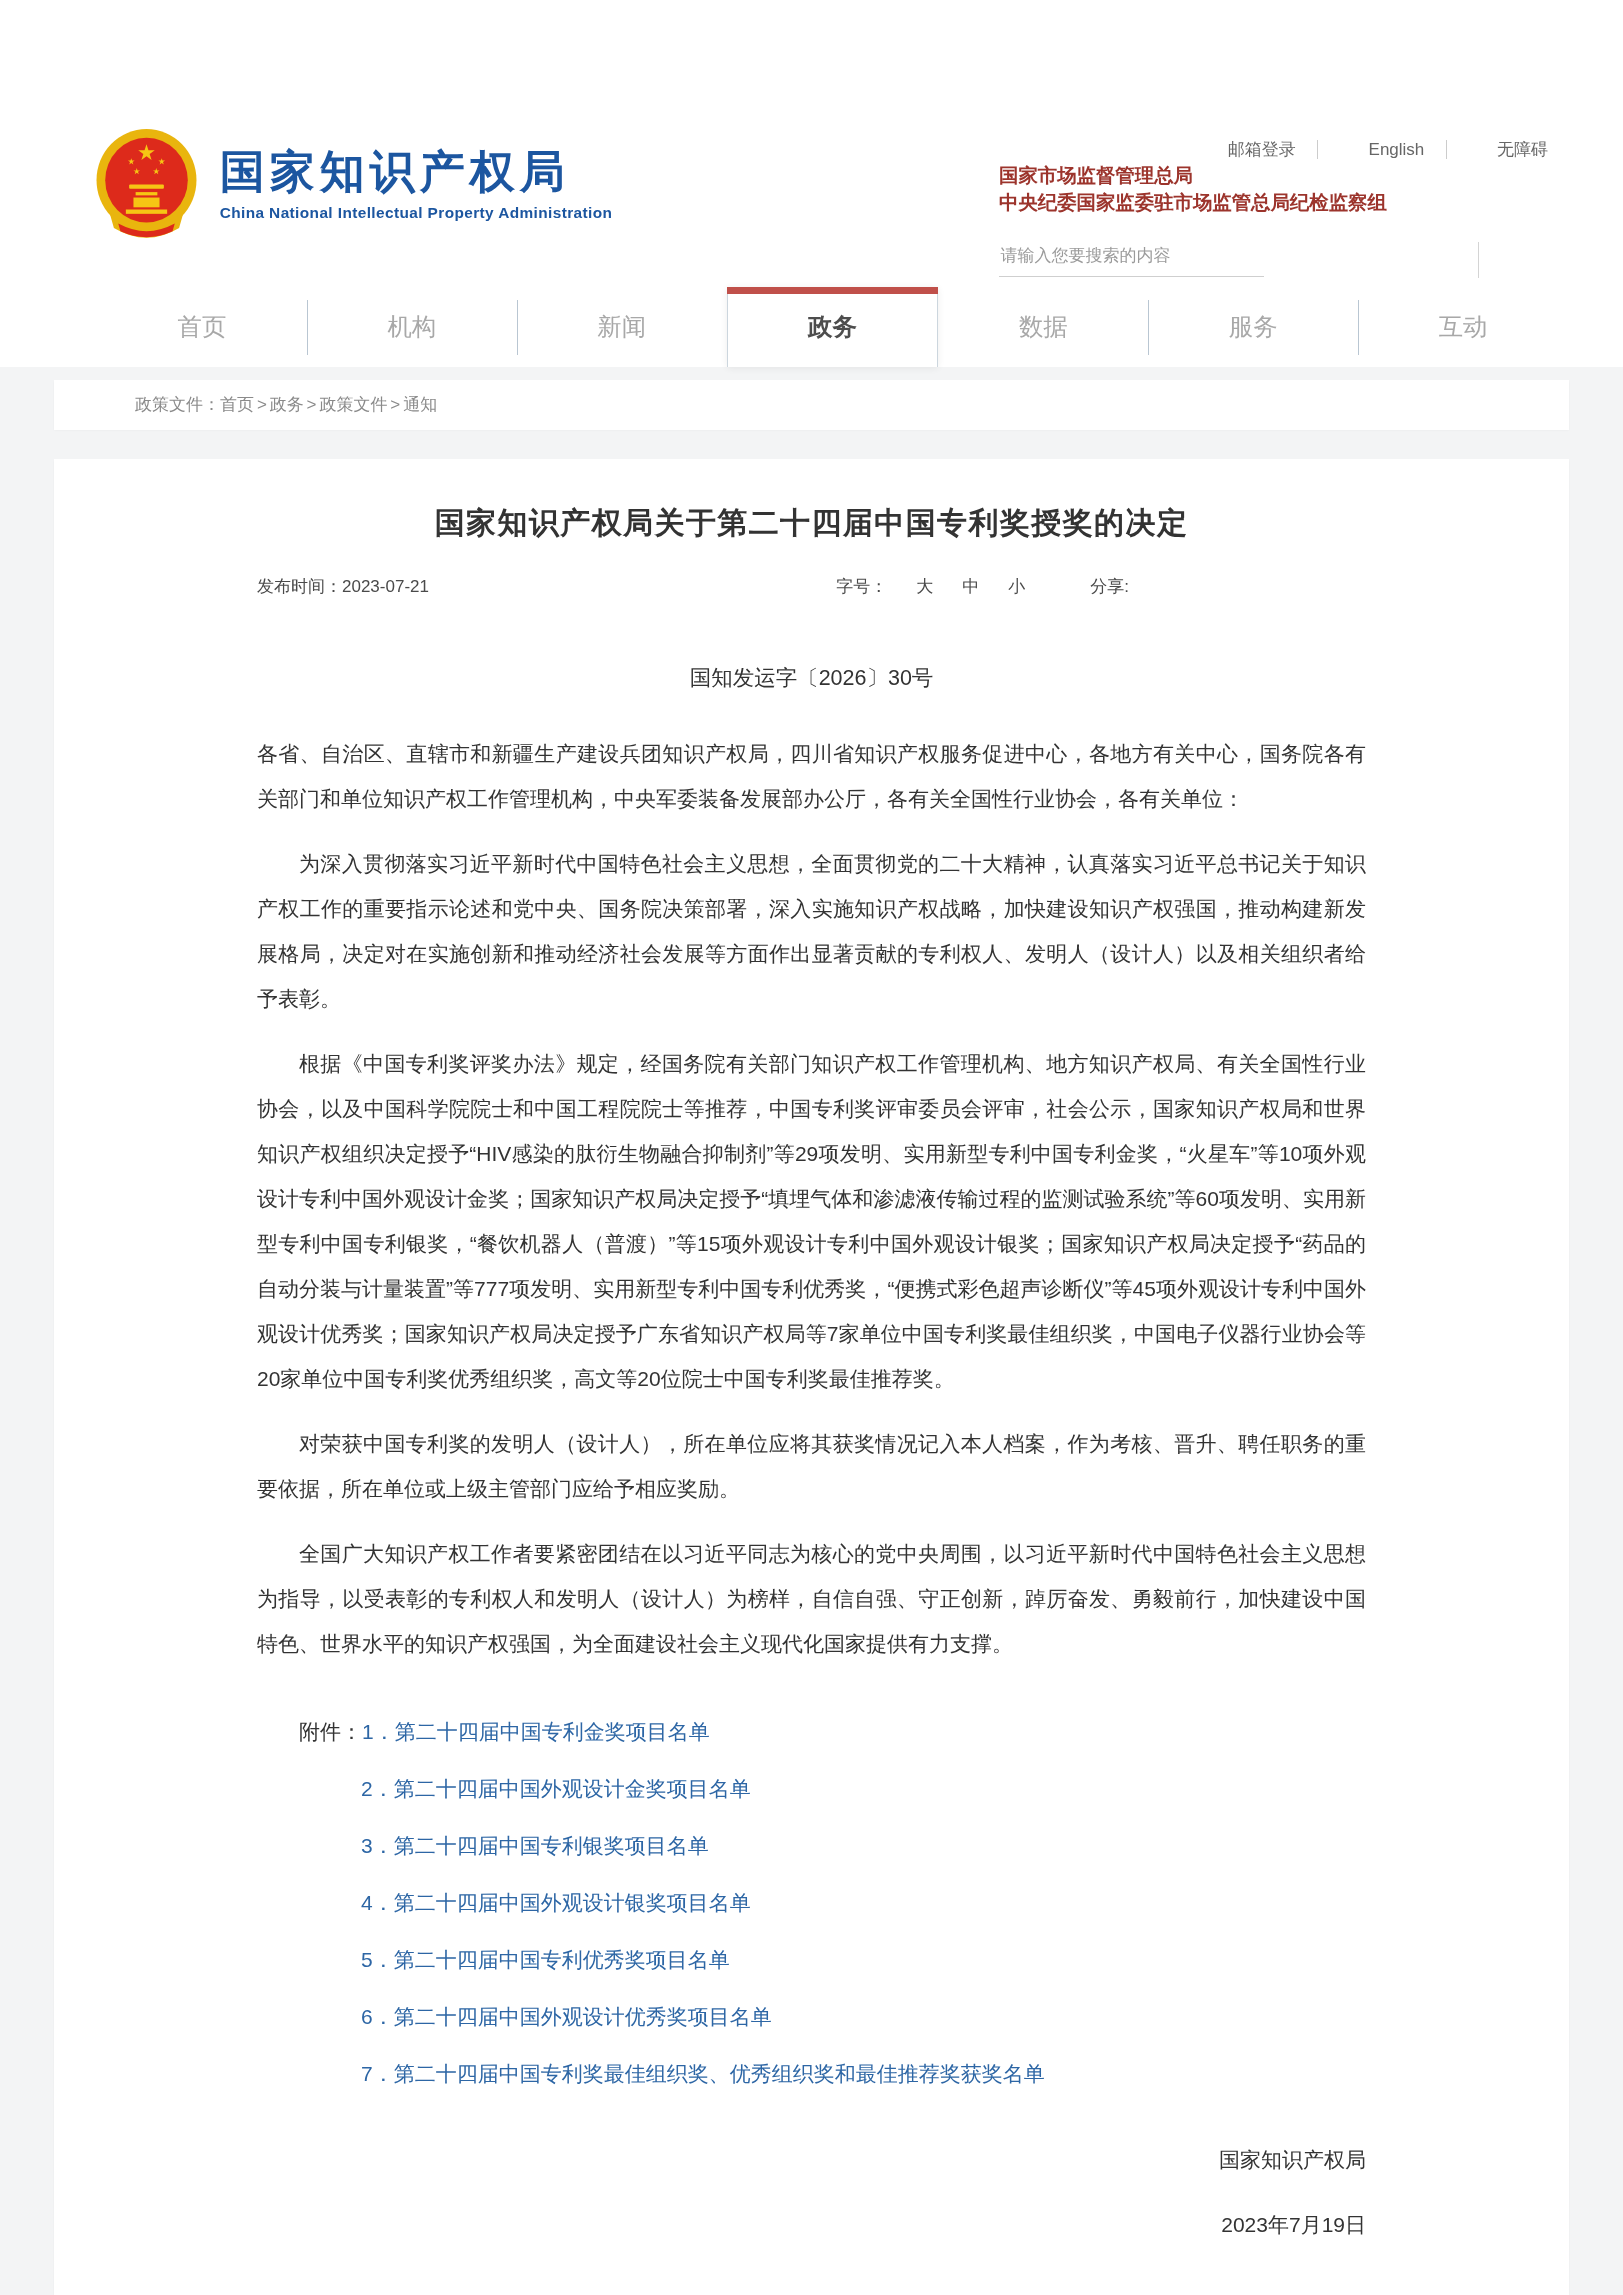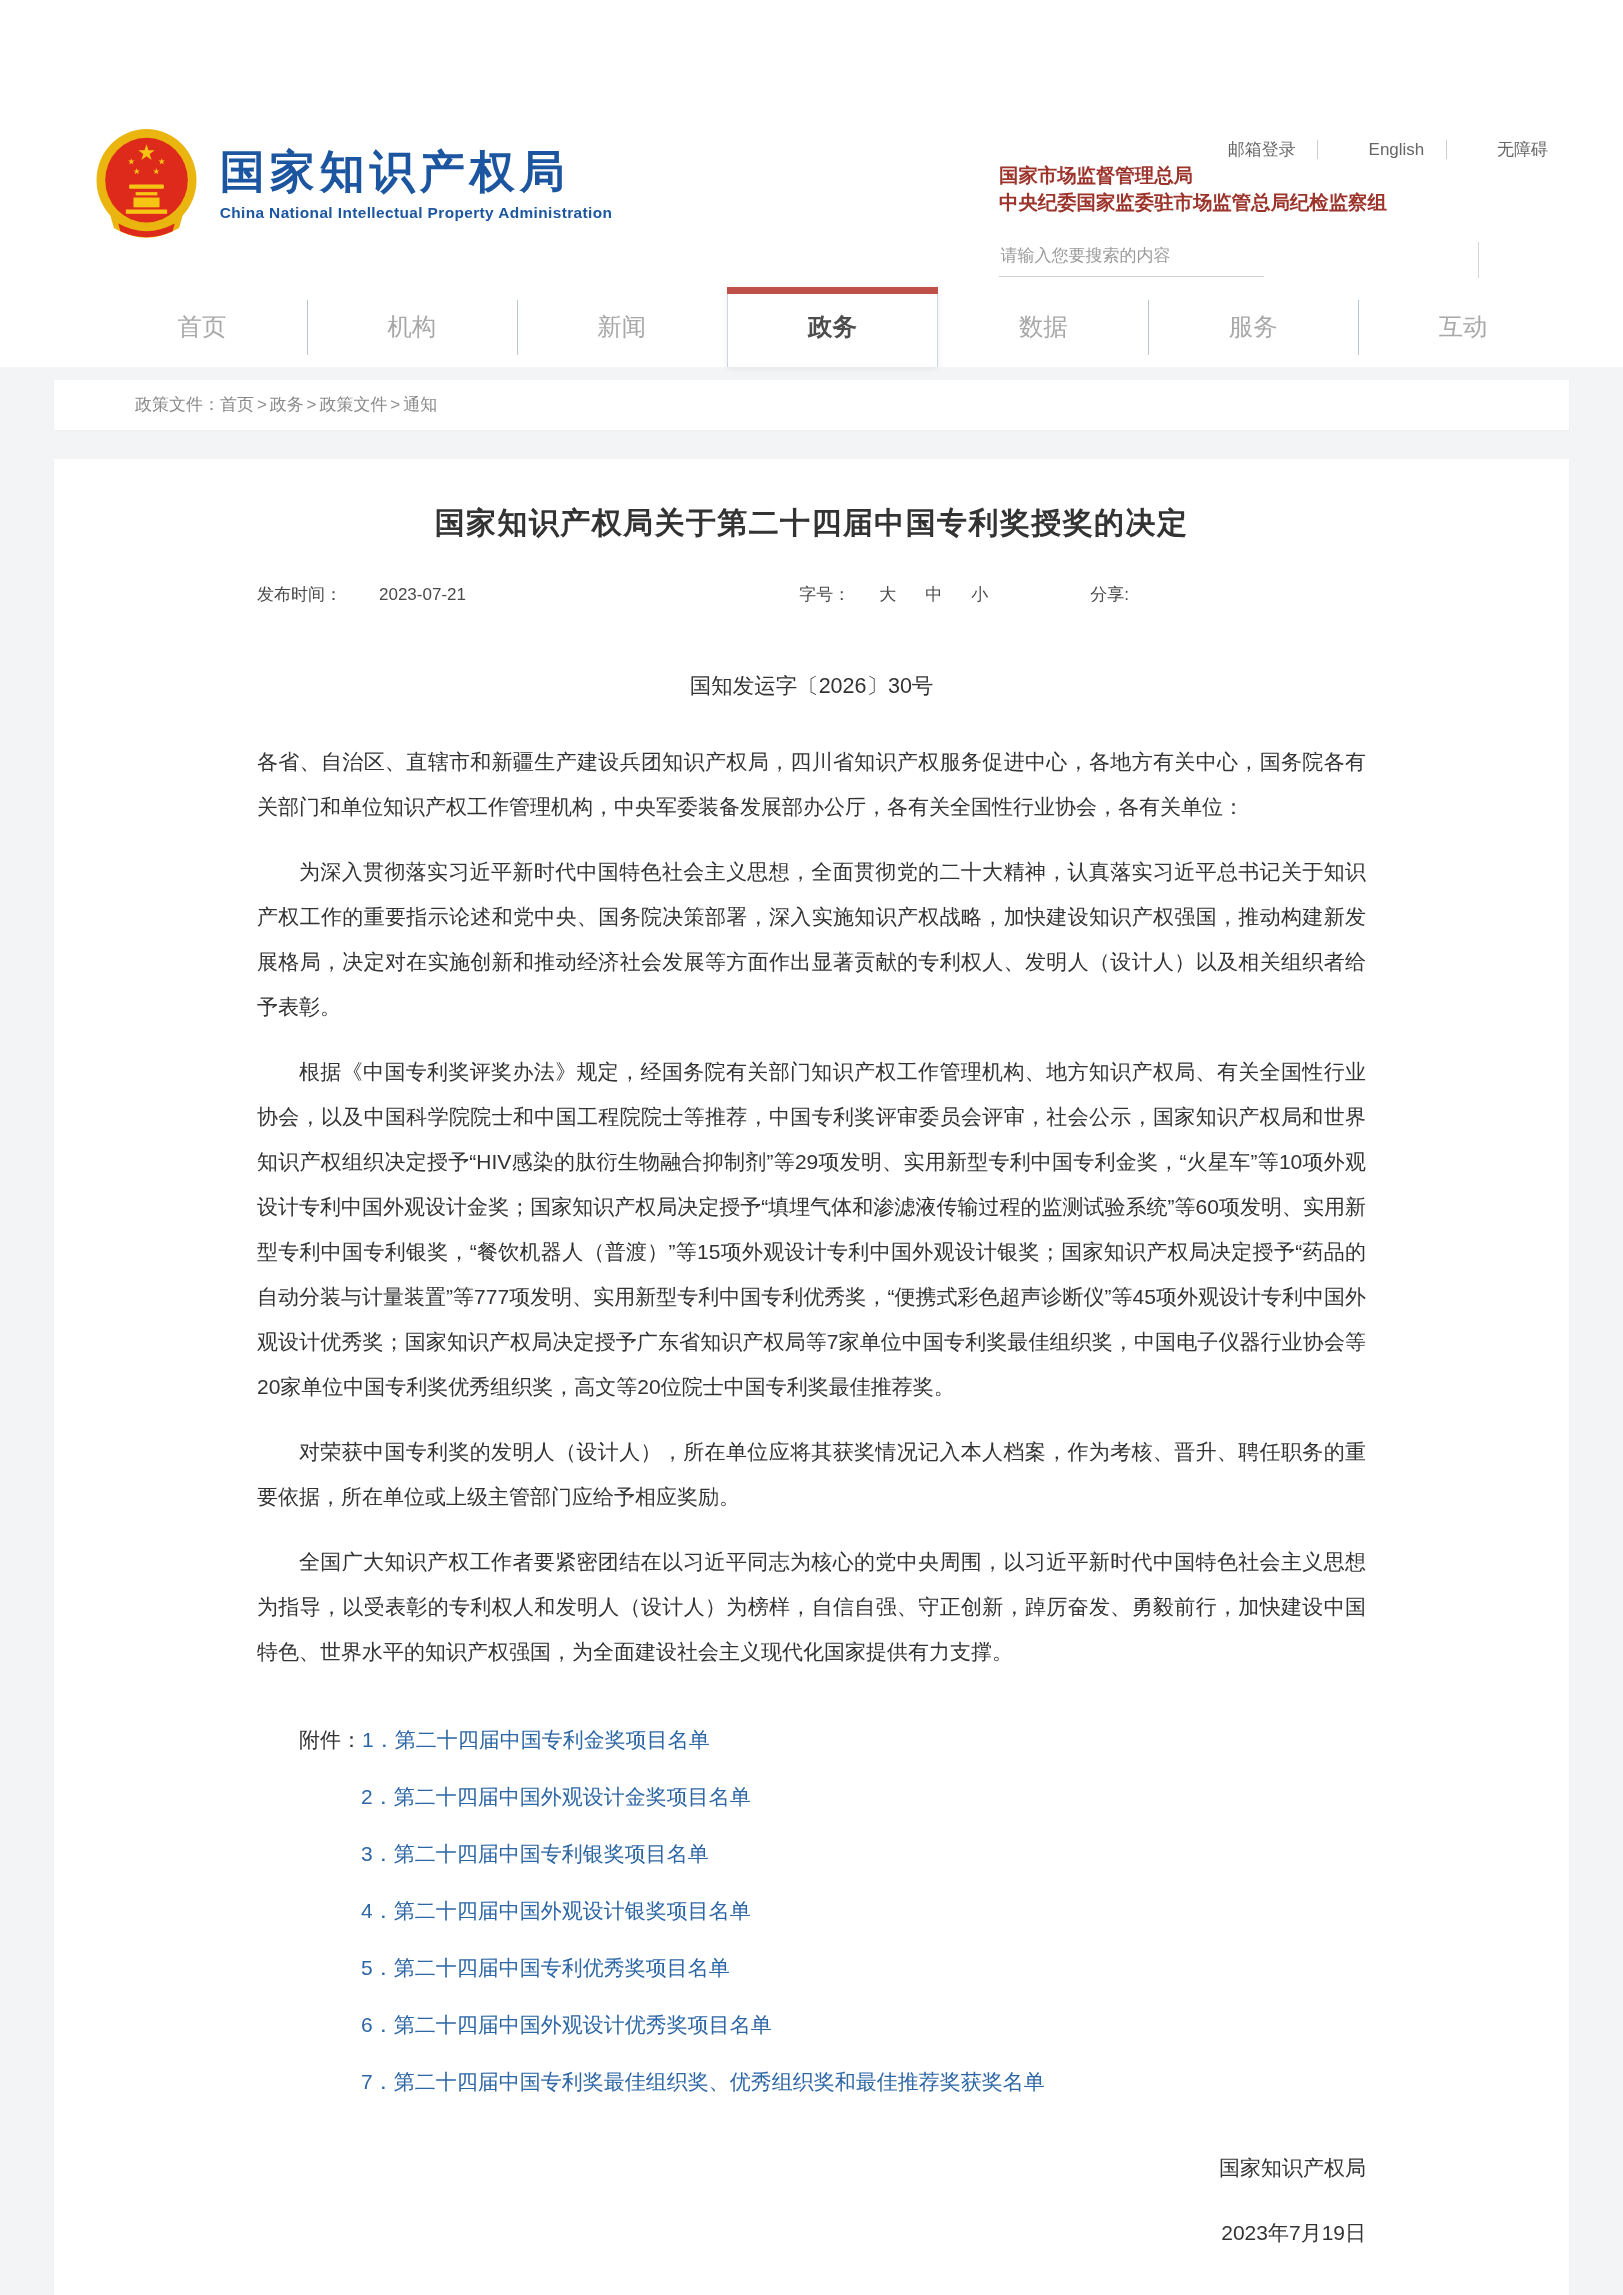--- a/index.html
+++ b/index.html
@@ -46,21 +46,21 @@
                     padding-left:81px; font-size:17px; color:#8a8a8a;
                     box-shadow:0 0.7px 2.2px rgba(0,0,0,0.04); }
   .breadcrumb-bar a { color:#8a8a8a; text-decoration:none; cursor:pointer; }
   .bc-sep { margin:0 2.9px; }
 
   
   .content-card { margin:29px 54px 0; background:#ffffff; padding:42px 203px 143px;
                   min-height:1651px; box-shadow:0 0.7px 2.2px rgba(0,0,0,0.04); }
   .doc-title { margin:0; font-size:30px; font-weight:700; color:#333; text-align:center; letter-spacing:1.4px; line-height:43px; }
 
-  .meta-row { margin-top:39px; display:flex; align-items:center; font-size:17px; color:#4a4a4a;gap:37px; }
+  .meta-row { margin-top:31px; display:flex; align-items:center; font-size:17px; color:#4a4a4a; }
   .size-group { margin-left:auto; display:flex; }
   .size-btn { margin-left:29px; cursor:pointer; color:#4a4a4a; }
   .size-btn:first-of-type { margin-left:11.5px; }
   .share-label { margin-left:65px; margin-right:237px; }
 
   .doc-number { margin-top:65px; text-align:center; font-size:21.5px; color:#333; }
 
   .body-text p { margin:20px 0 0; font-size:21px; color:#333; line-height:45px; text-align:justify; }
   .body-text p.first { margin-top:39px; }
   .body-text p.indent { text-indent:2em; }

